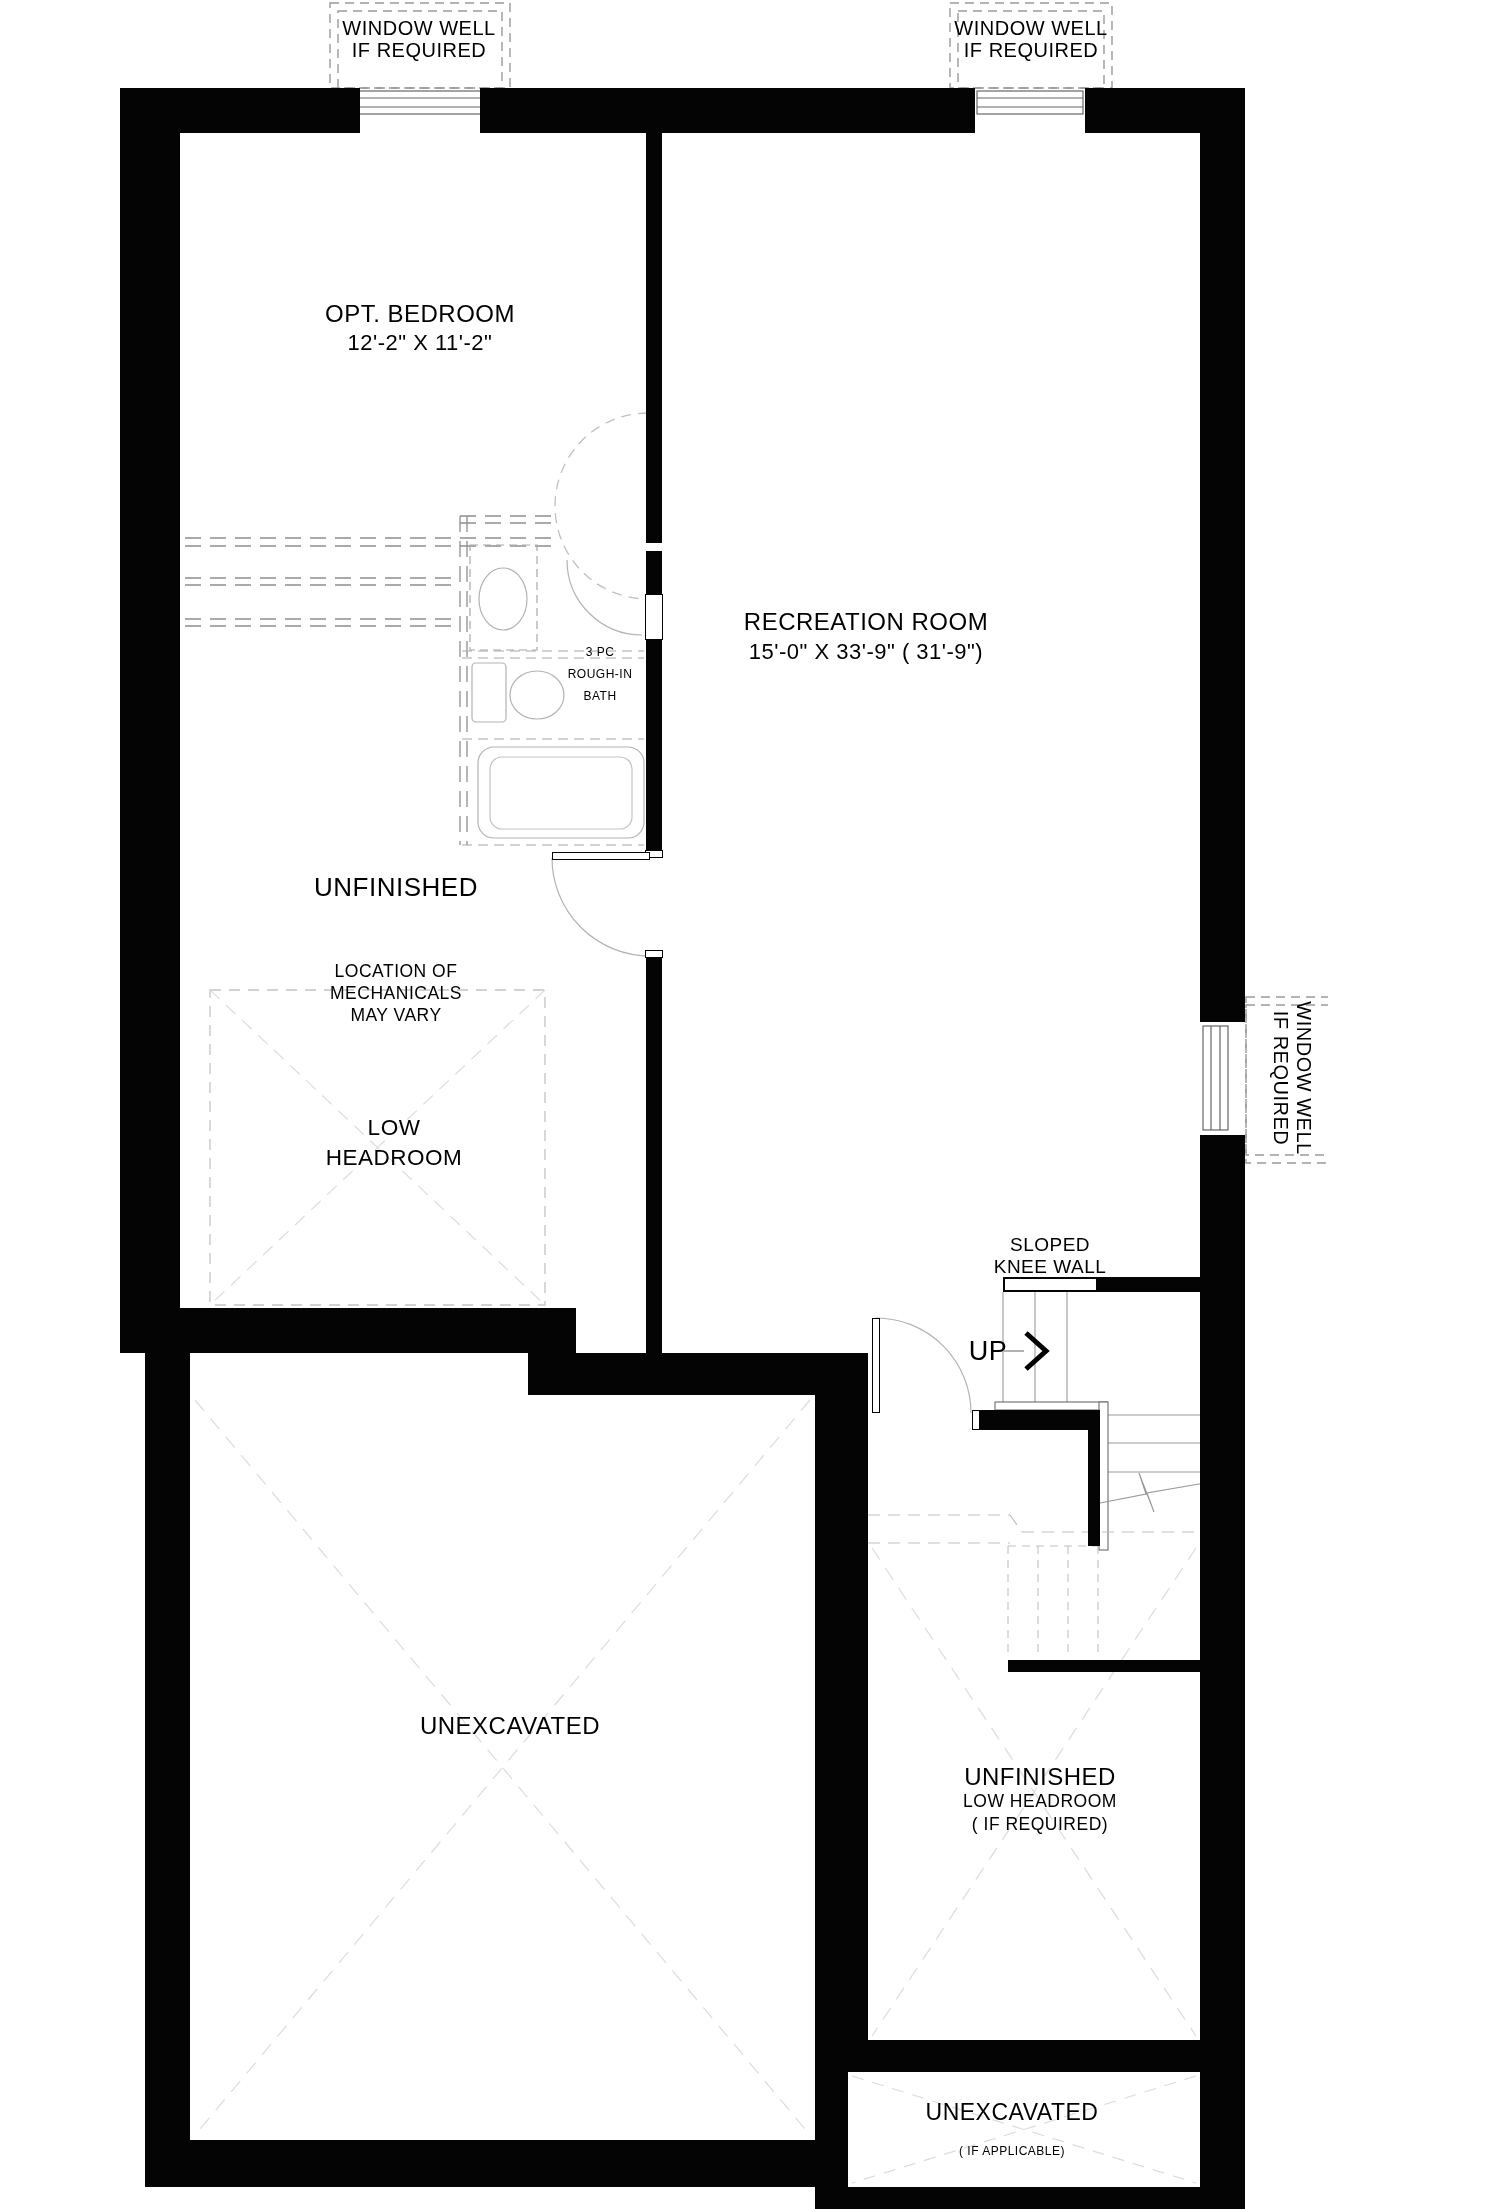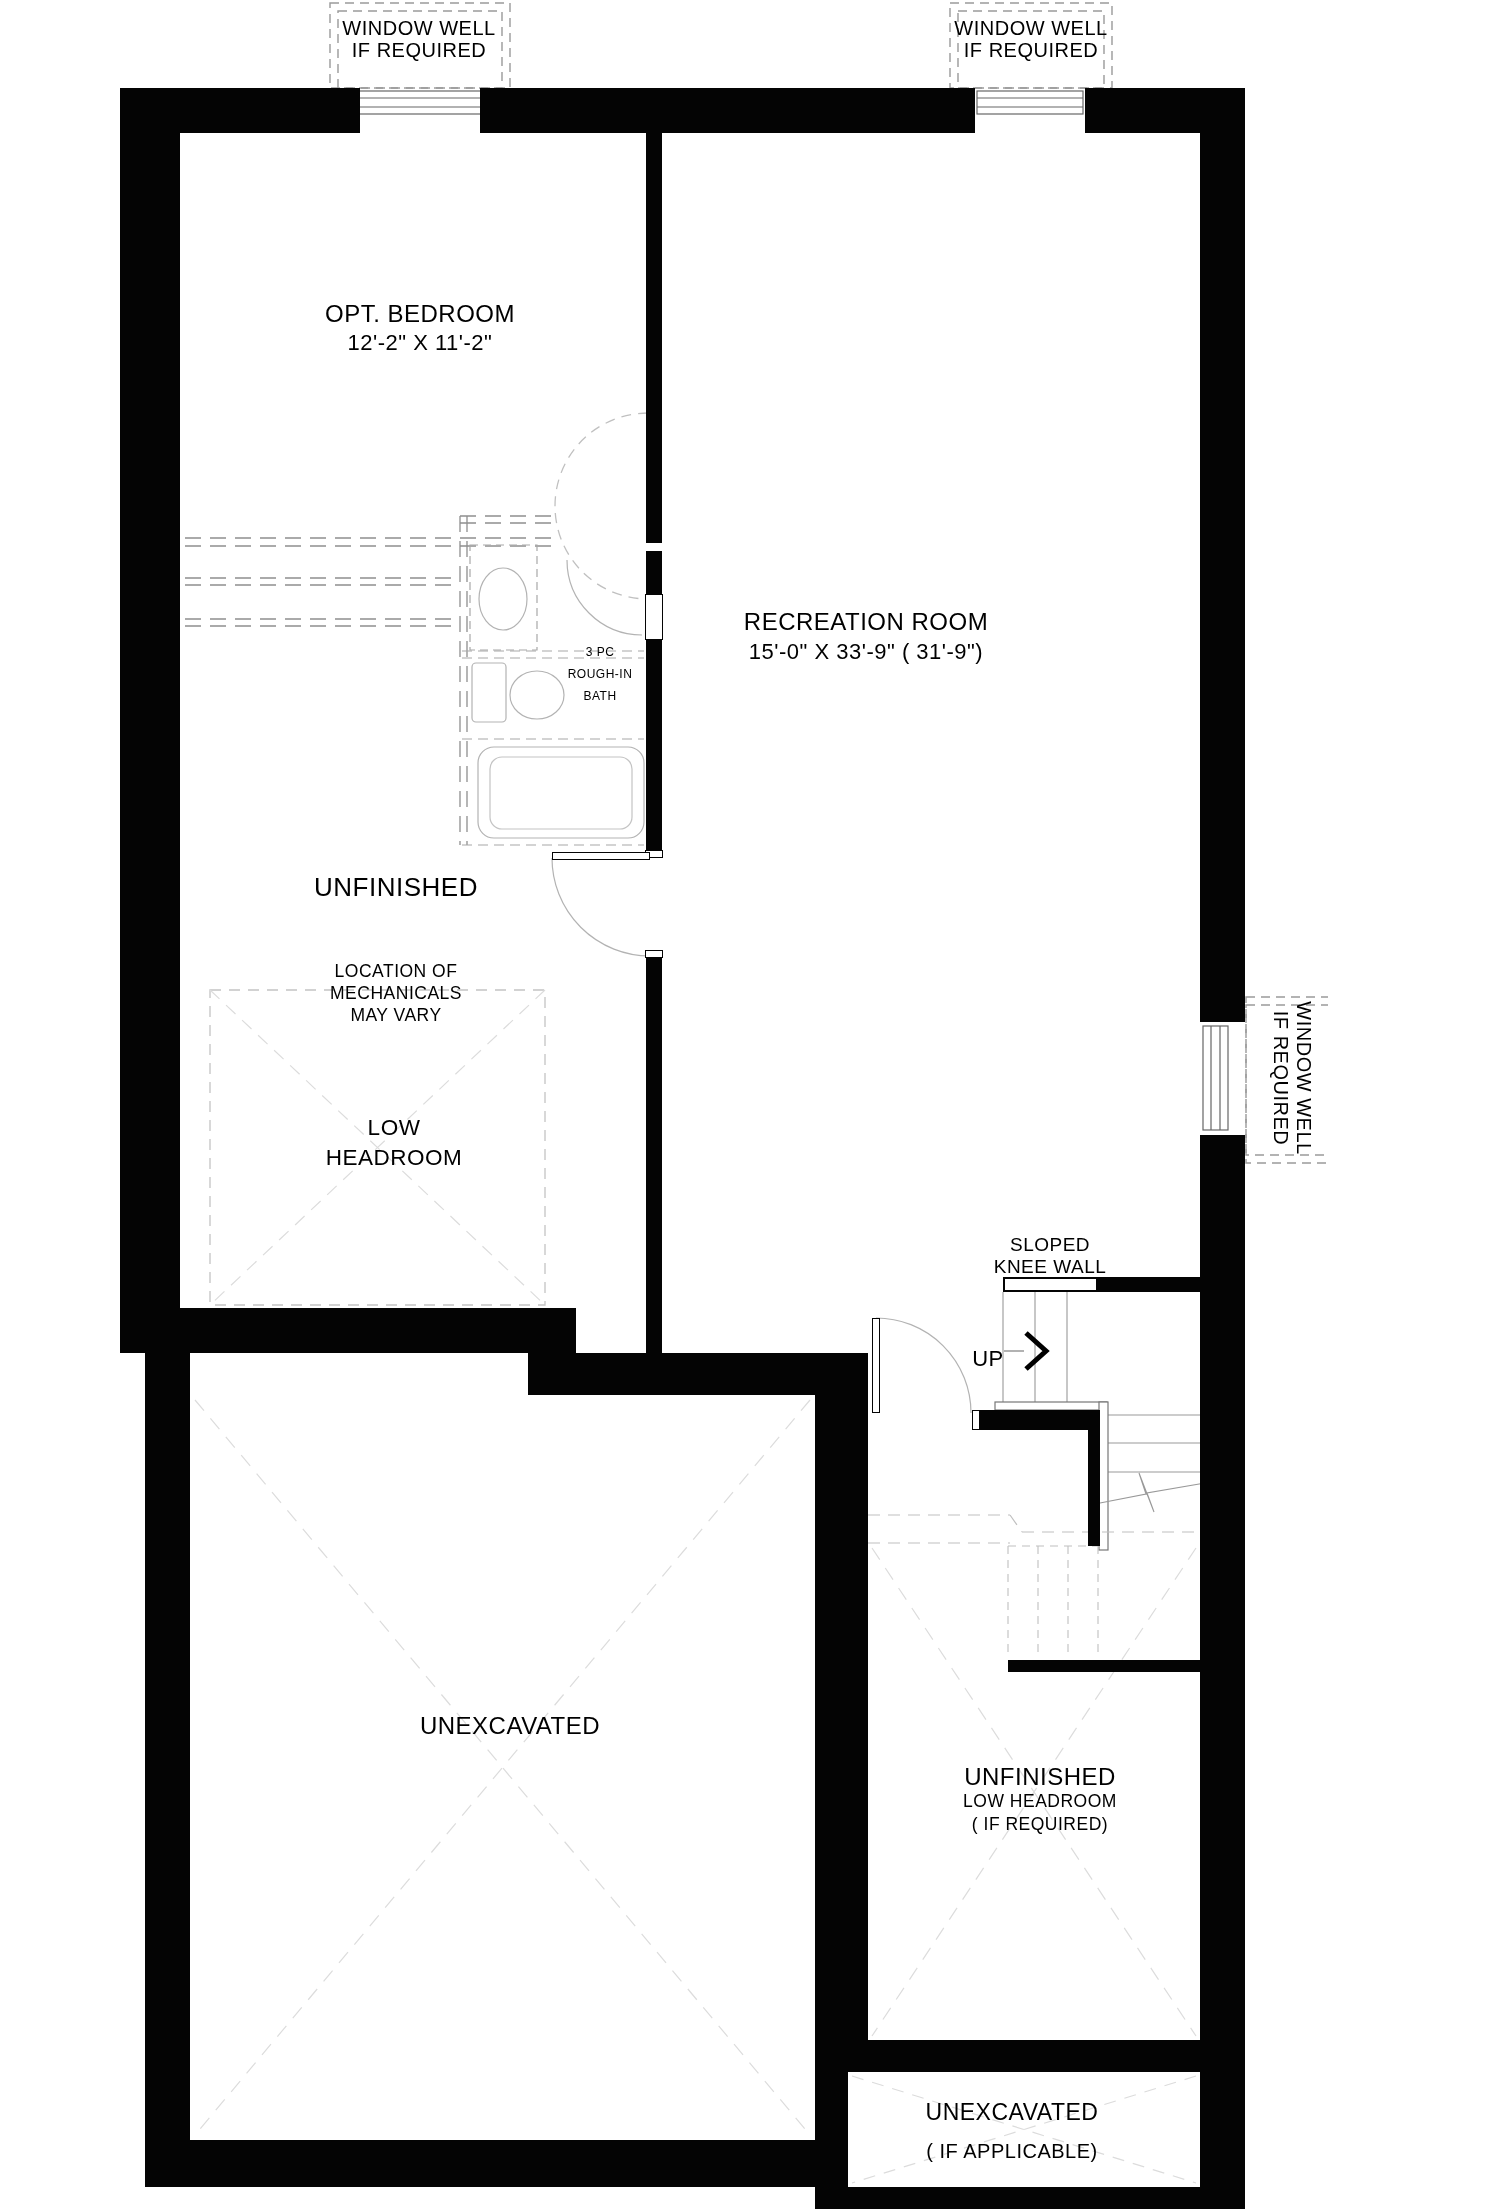--- a/index.html
+++ b/index.html
@@ -219,32 +219,32 @@
   <div class="lbl" style="left:374px;top:1113px;font-size:22.5px;line-height:30px;margin-left:20px;">
     <div>LOW</div>
     <div>HEADROOM</div>
   </div>
 
   <div class="lbl" style="left:1050px;top:1234px;font-size:19px;line-height:22px;">
     <div>SLOPED</div>
     <div>KNEE WALL</div>
   </div>
 
-  <div class="lbl" style="left:988px;top:1335px;font-size:22px;line-height:32px;margin-top:8px;">
+  <div class="lbl" style="left:988px;top:1335px;font-size:27px;line-height:32px;">
     <div>UP</div>
   </div>
 
   <div class="lbl" style="left:510px;top:1712px;font-size:24px;line-height:28px;">
     <div>UNEXCAVATED</div>
   </div>
 
   <div class="lbl" style="left:1040px;top:1763px;font-size:24px;line-height:27px;">
     <div>UNFINISHED</div>
     <div style="font-size:17.5px;line-height:23px;">LOW HEADROOM</div>
     <div style="font-size:17.5px;line-height:23px;">( IF REQUIRED)</div>
   </div>
 
   <div class="lbl" style="left:1012px;top:2099px;font-size:23px;line-height:27px;">
     <div>UNEXCAVATED</div>
-    <div style="font-size:20px;margin-top:12px;">( IF APPLICABLE)</div>
+    <div style="font-size:12px;margin-top:12px;">( IF APPLICABLE)</div>
   </div>
 
 </div>
 
 </body></html>

